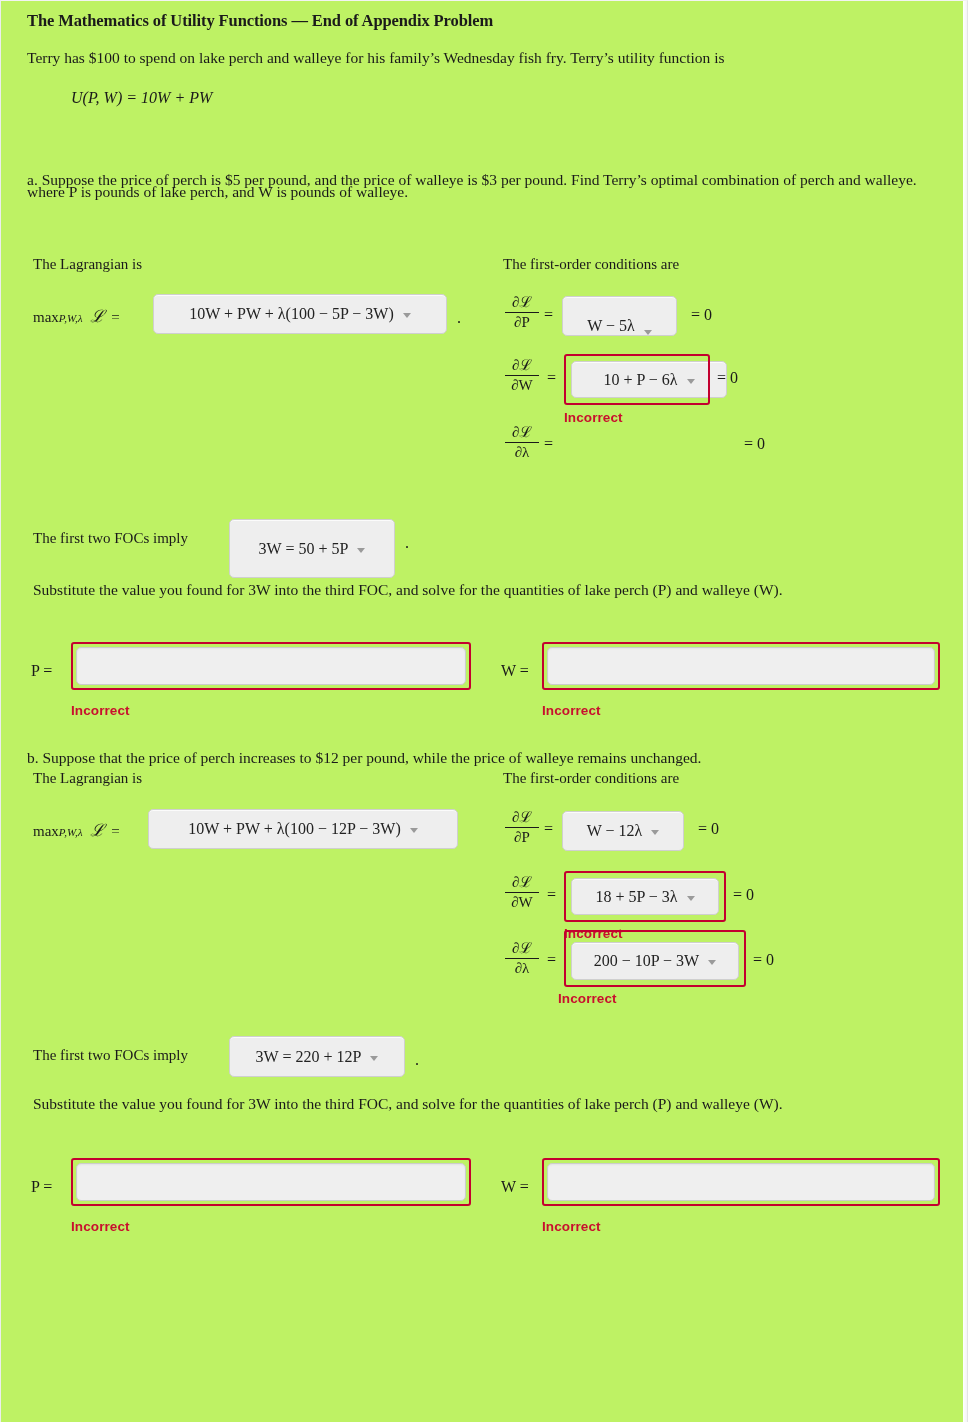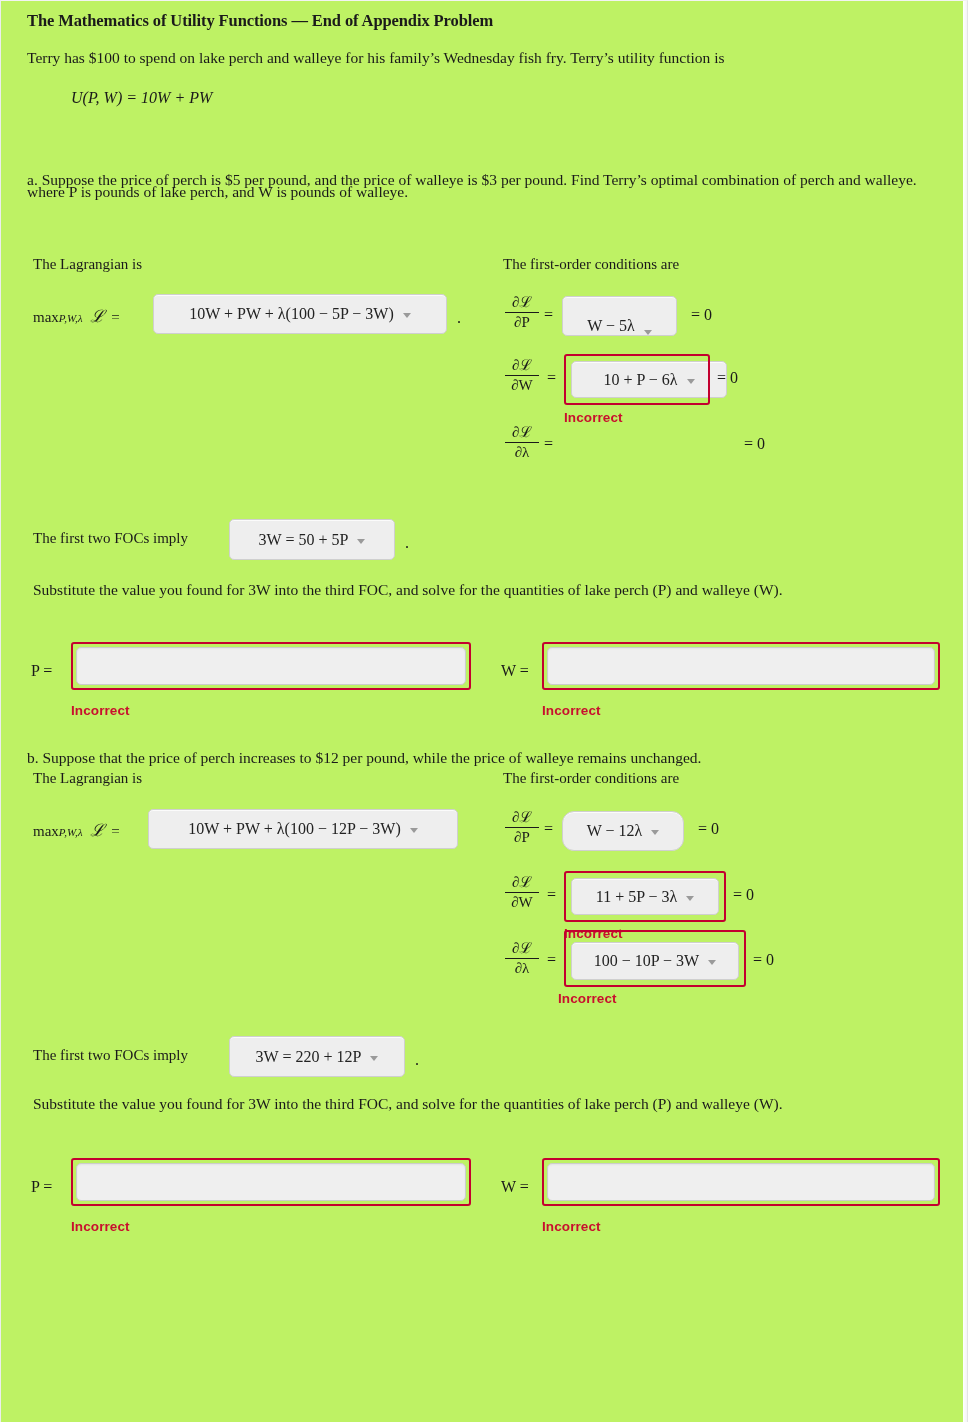--- a/index.html
+++ b/index.html
@@ -208,21 +208,21 @@
 
   <div class="frac" style="left:500px; top:424px;">
     <span class="num">∂ℒ</span>
     <span class="bar"></span>
     <span class="den">∂λ</span>
   </div>
   <div class="eq" style="left:543px; top:434px;">=</div>
   <div class="eqzero" style="left:743px; top:434px;">= 0</div>
 
   <div class="sec-label" style="left:32px; top:529px;">The first two FOCs imply</div>
-  <div class="dd" style="left:228px; top:518px; width:166px; height:41px;">
+  <div class="dd" style="left:228px; top:518px; width:166px; height:59px;">
     <span class="txt">3W = 50 + 5P</span>
     <span class="caret"></span>
   </div>
   <div class="period" style="left:404px; top:533px;">.</div>
 
   <p class="body" style="left:32px; top:576px; width:900px;">Substitute the value you found for 3W into the third FOC, and solve for the quantities of lake perch (P) and walleye (W).</p>
 
   <div class="anslabel" style="left:30px; top:661px;">P =</div>
   <div class="ans" style="left:75px; top:646px; width:390px; height:38px;"></div>
   <div class="errframe" style="left:70px; top:641px; width:400px; height:48px;"></div>
@@ -249,48 +249,48 @@
     <span class="txt">10W + PW + λ(100 − 12P − 3W)</span>
     <span class="caret"></span>
   </div>
 
   <div class="frac" style="left:500px; top:809px;">
     <span class="num">∂ℒ</span>
     <span class="bar"></span>
     <span class="den">∂P</span>
   </div>
   <div class="eq" style="left:543px; top:819px;">=</div>
-  <div class="dd" style="left:561px; top:810px; width:122px; height:40px;border-radius:12px;">
+  <div class="dd" style="left:561px; top:810px; width:122px; height:40px;">
     <span class="txt">W − 12λ</span>
     <span class="caret"></span>
   </div>
   <div class="eqzero" style="left:697px; top:819px;">= 0</div>
 
   <div class="frac" style="left:500px; top:874px;">
     <span class="num">∂ℒ</span>
     <span class="bar"></span>
     <span class="den">∂W</span>
   </div>
   <div class="eq" style="left:546px; top:885px;">=</div>
   <div class="dd" style="left:570px; top:877px; width:148px; height:37px;">
-    <span class="txt">11 + 5P − 3λ</span>
+    <span class="txt">18 + 5P − 3λ</span>
     <span class="caret"></span>
   </div>
   <div class="errframe" style="left:563px; top:870px; width:162px; height:51px;"></div>
   <div class="eqzero" style="left:732px; top:885px;">= 0</div>
   <div class="incorrect" style="left:563px; top:925px;">Incorrect</div>
 
   <div class="frac" style="left:500px; top:940px;">
     <span class="num">∂ℒ</span>
     <span class="bar"></span>
     <span class="den">∂λ</span>
   </div>
   <div class="eq" style="left:546px; top:950px;">=</div>
   <div class="dd" style="left:570px; top:941px; width:168px; height:38px;">
-    <span class="txt">100 − 10P − 3W</span>
+    <span class="txt">200 − 10P − 3W</span>
     <span class="caret"></span>
   </div>
   <div class="errframe" style="left:563px; top:929px; width:182px; height:57px;"></div>
   <div class="eqzero" style="left:752px; top:950px;">= 0</div>
   <div class="incorrect" style="left:557px; top:990px;">Incorrect</div>
 
   <div class="sec-label" style="left:32px; top:1046px;">The first two FOCs imply</div>
   <div class="dd" style="left:228px; top:1035px; width:176px; height:41px;">
     <span class="txt">3W = 220 + 12P</span>
     <span class="caret"></span>

